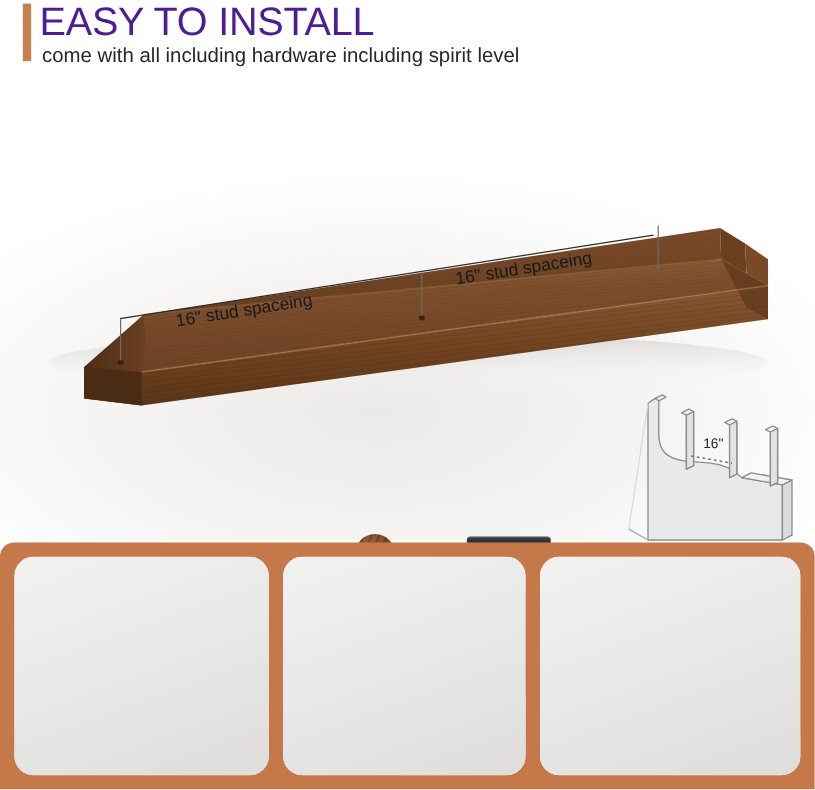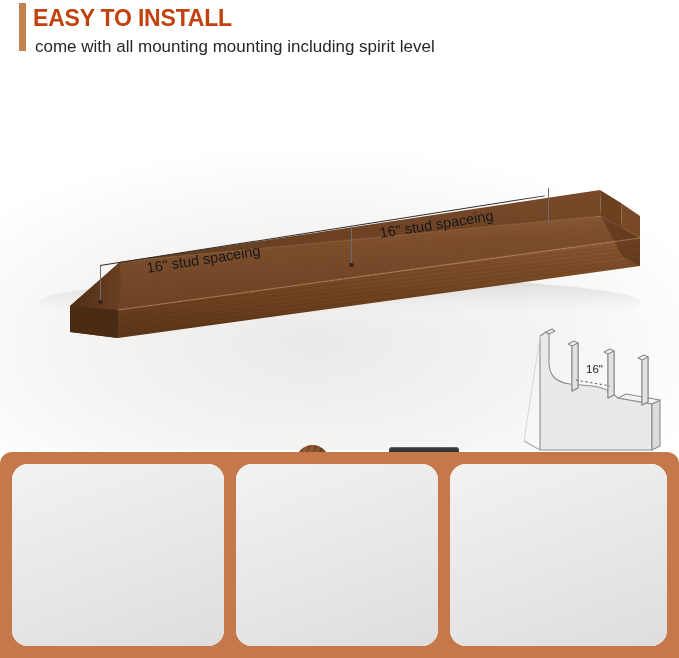--- a/index.html
+++ b/index.html
@@ -13,22 +13,22 @@
 
   
   .header { position: absolute; left: 0; top: 0; width: 679px; height: 70px; }
   .accent-bar {
     position: absolute; left: 19px; top: 3px;
     width: 7px; height: 48px;
     background: #c4824f;
   }
   .title {
     position: absolute; left: 33px; top: -1px;
-    font-size: 23px; font-weight: 700; letter-spacing: -0.2px;
-    color: #c2410c; line-height: 38px; white-space: nowrap;
+    font-size: 33px; font-weight: 400; letter-spacing: -0.2px;
+    color: #4c1d95; line-height: 38px; white-space: nowrap;
   }
   .subtitle {
     position: absolute; left: 35px; top: 36px;
     font-size: 17px; font-weight: 400; color: #25282b;
     line-height: 21px; white-space: nowrap;
   }
 
   
   .hero { position: absolute; left: 0; top: 70px; width: 679px; height: 380px; }
 
@@ -176,21 +176,21 @@
   }
 </style>
 </head>
 <body>
 
 <div class="page">
 
   <div class="header">
     <div class="accent-bar"></div>
     <div class="title">EASY TO INSTALL</div>
-    <div class="subtitle">come with all mounting mounting including spirit level</div>
+    <div class="subtitle">come with all including hardware including spirit level</div>
   </div>
 
   <div class="hero">
     <div class="hero-bg"></div>
 
     <div class="shelf-wrap">
       <svg width="679" height="300" viewBox="0 0 679 300">
         <defs>
           <linearGradient id="gTop" x1="0" y1="0" x2="0.25" y2="1">
             <stop offset="0%" stop-color="#96653e"></stop>

